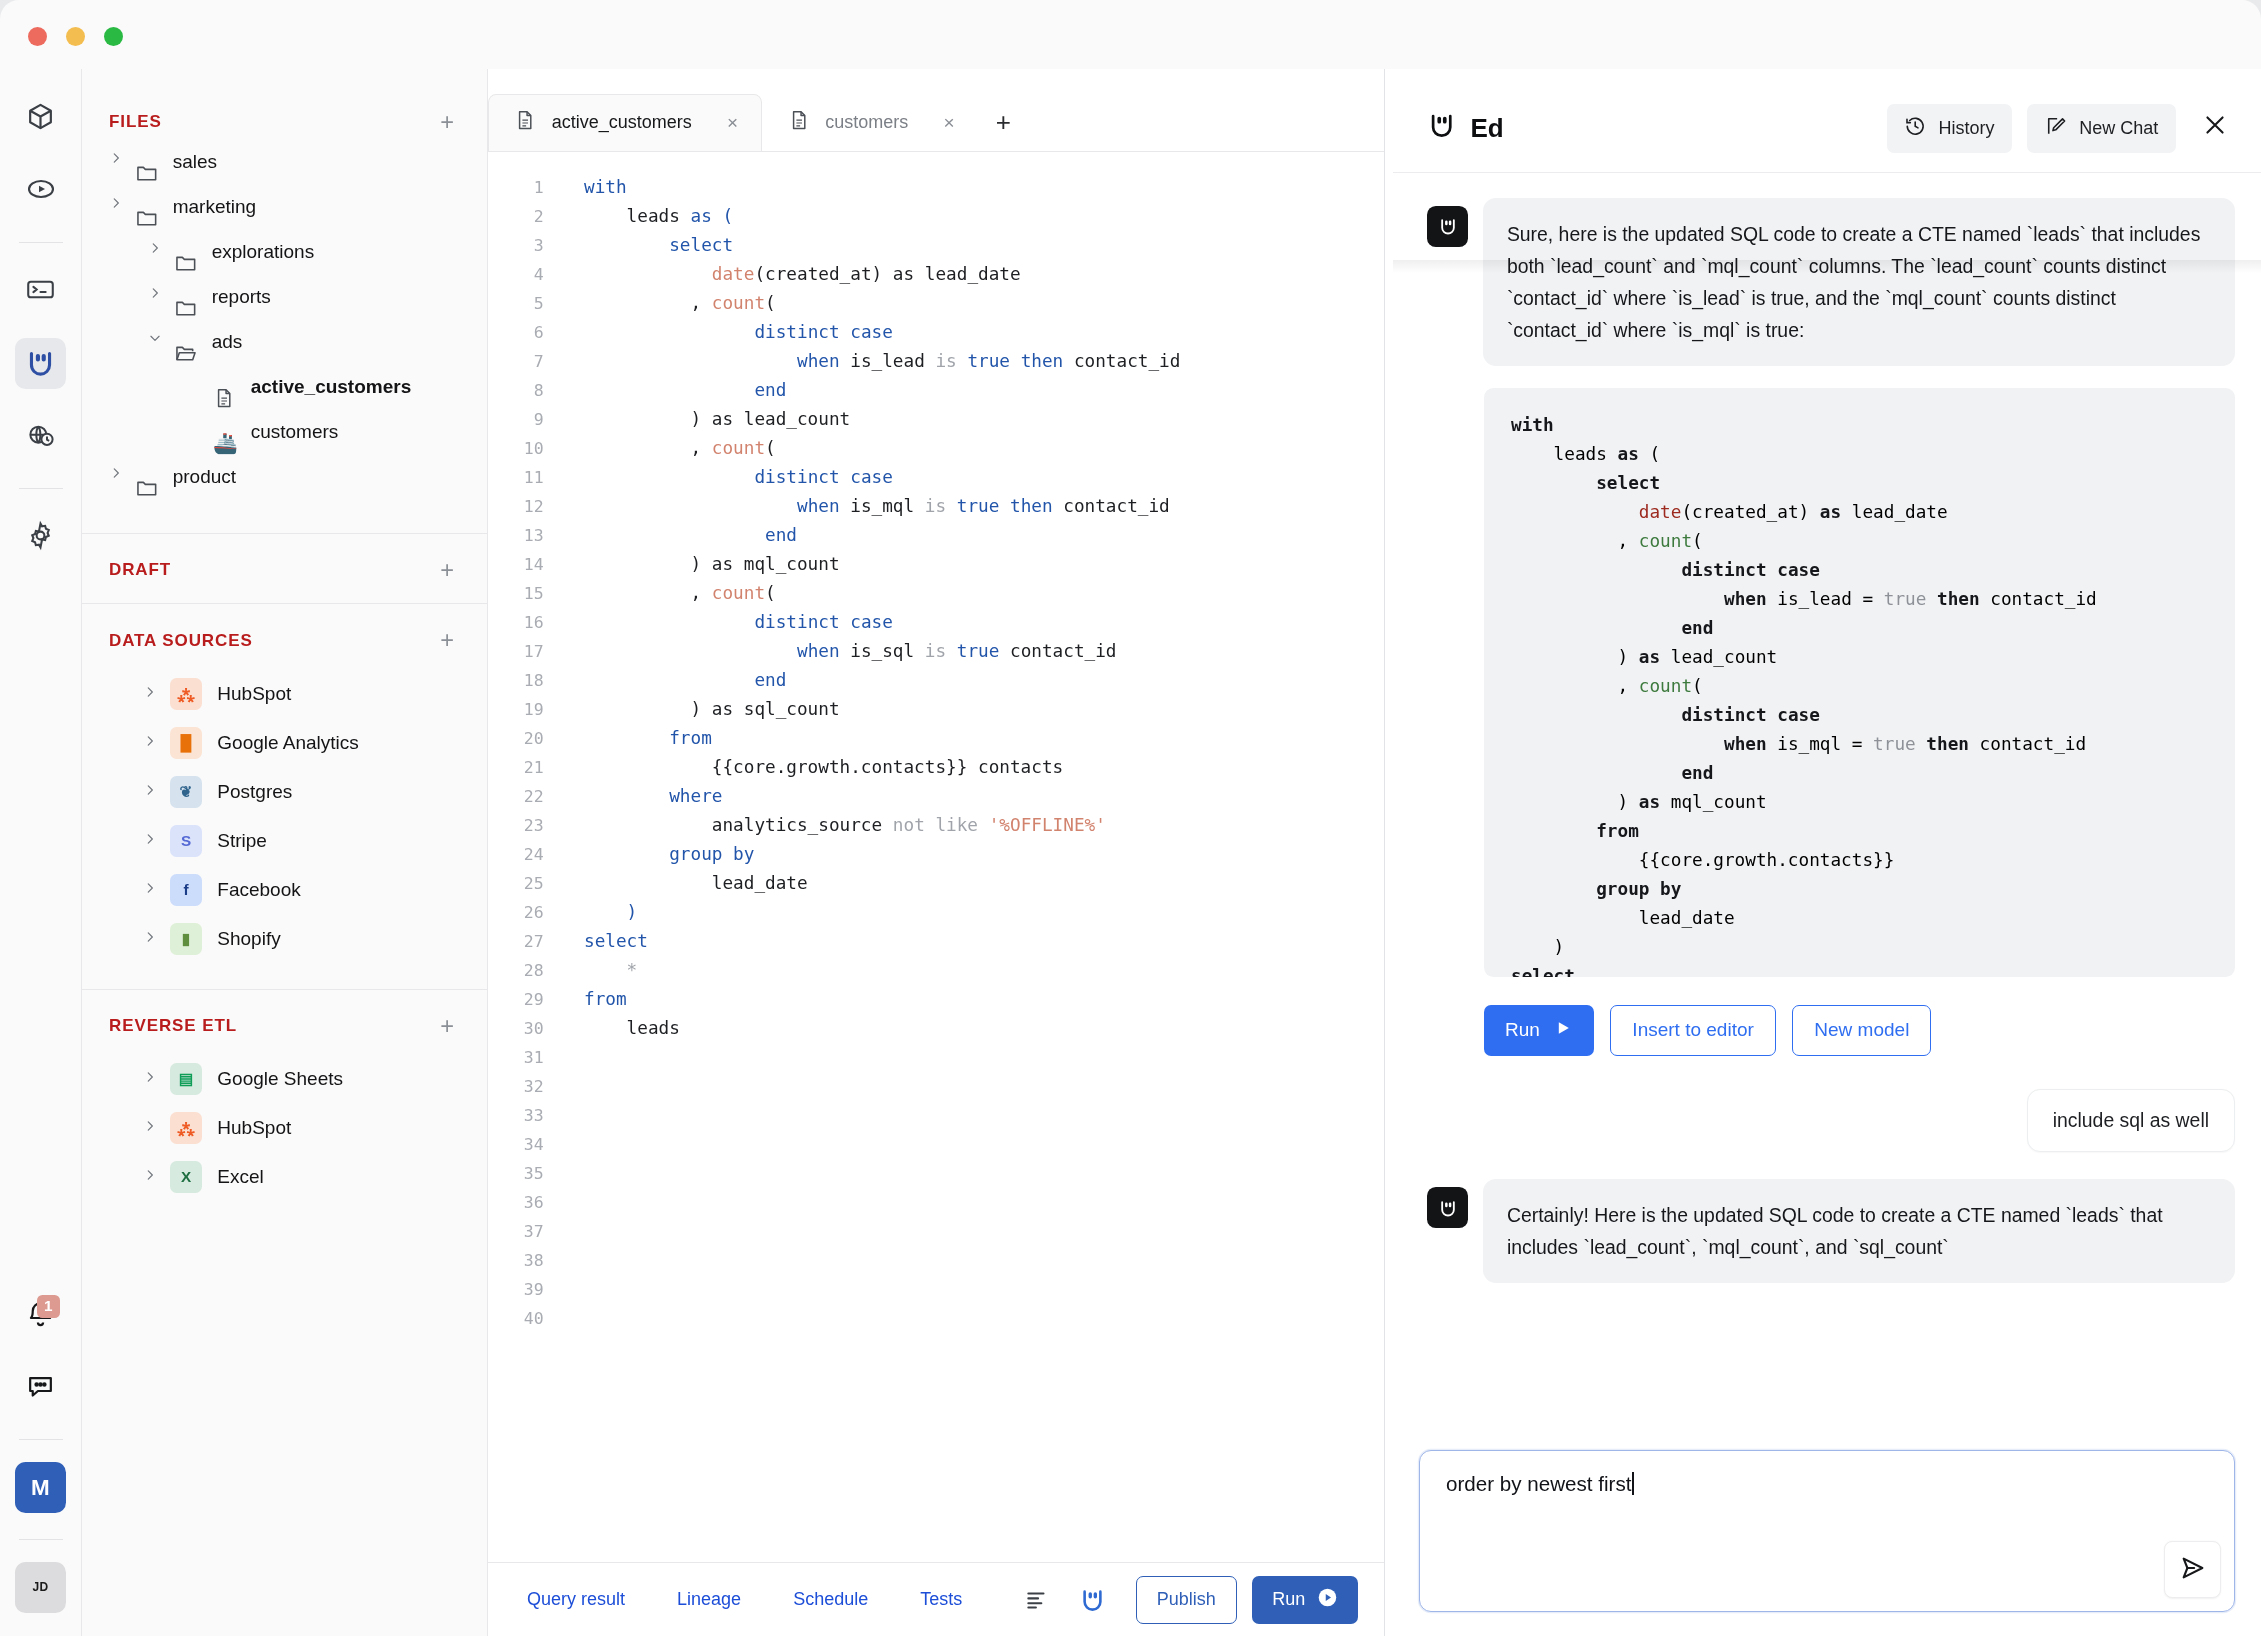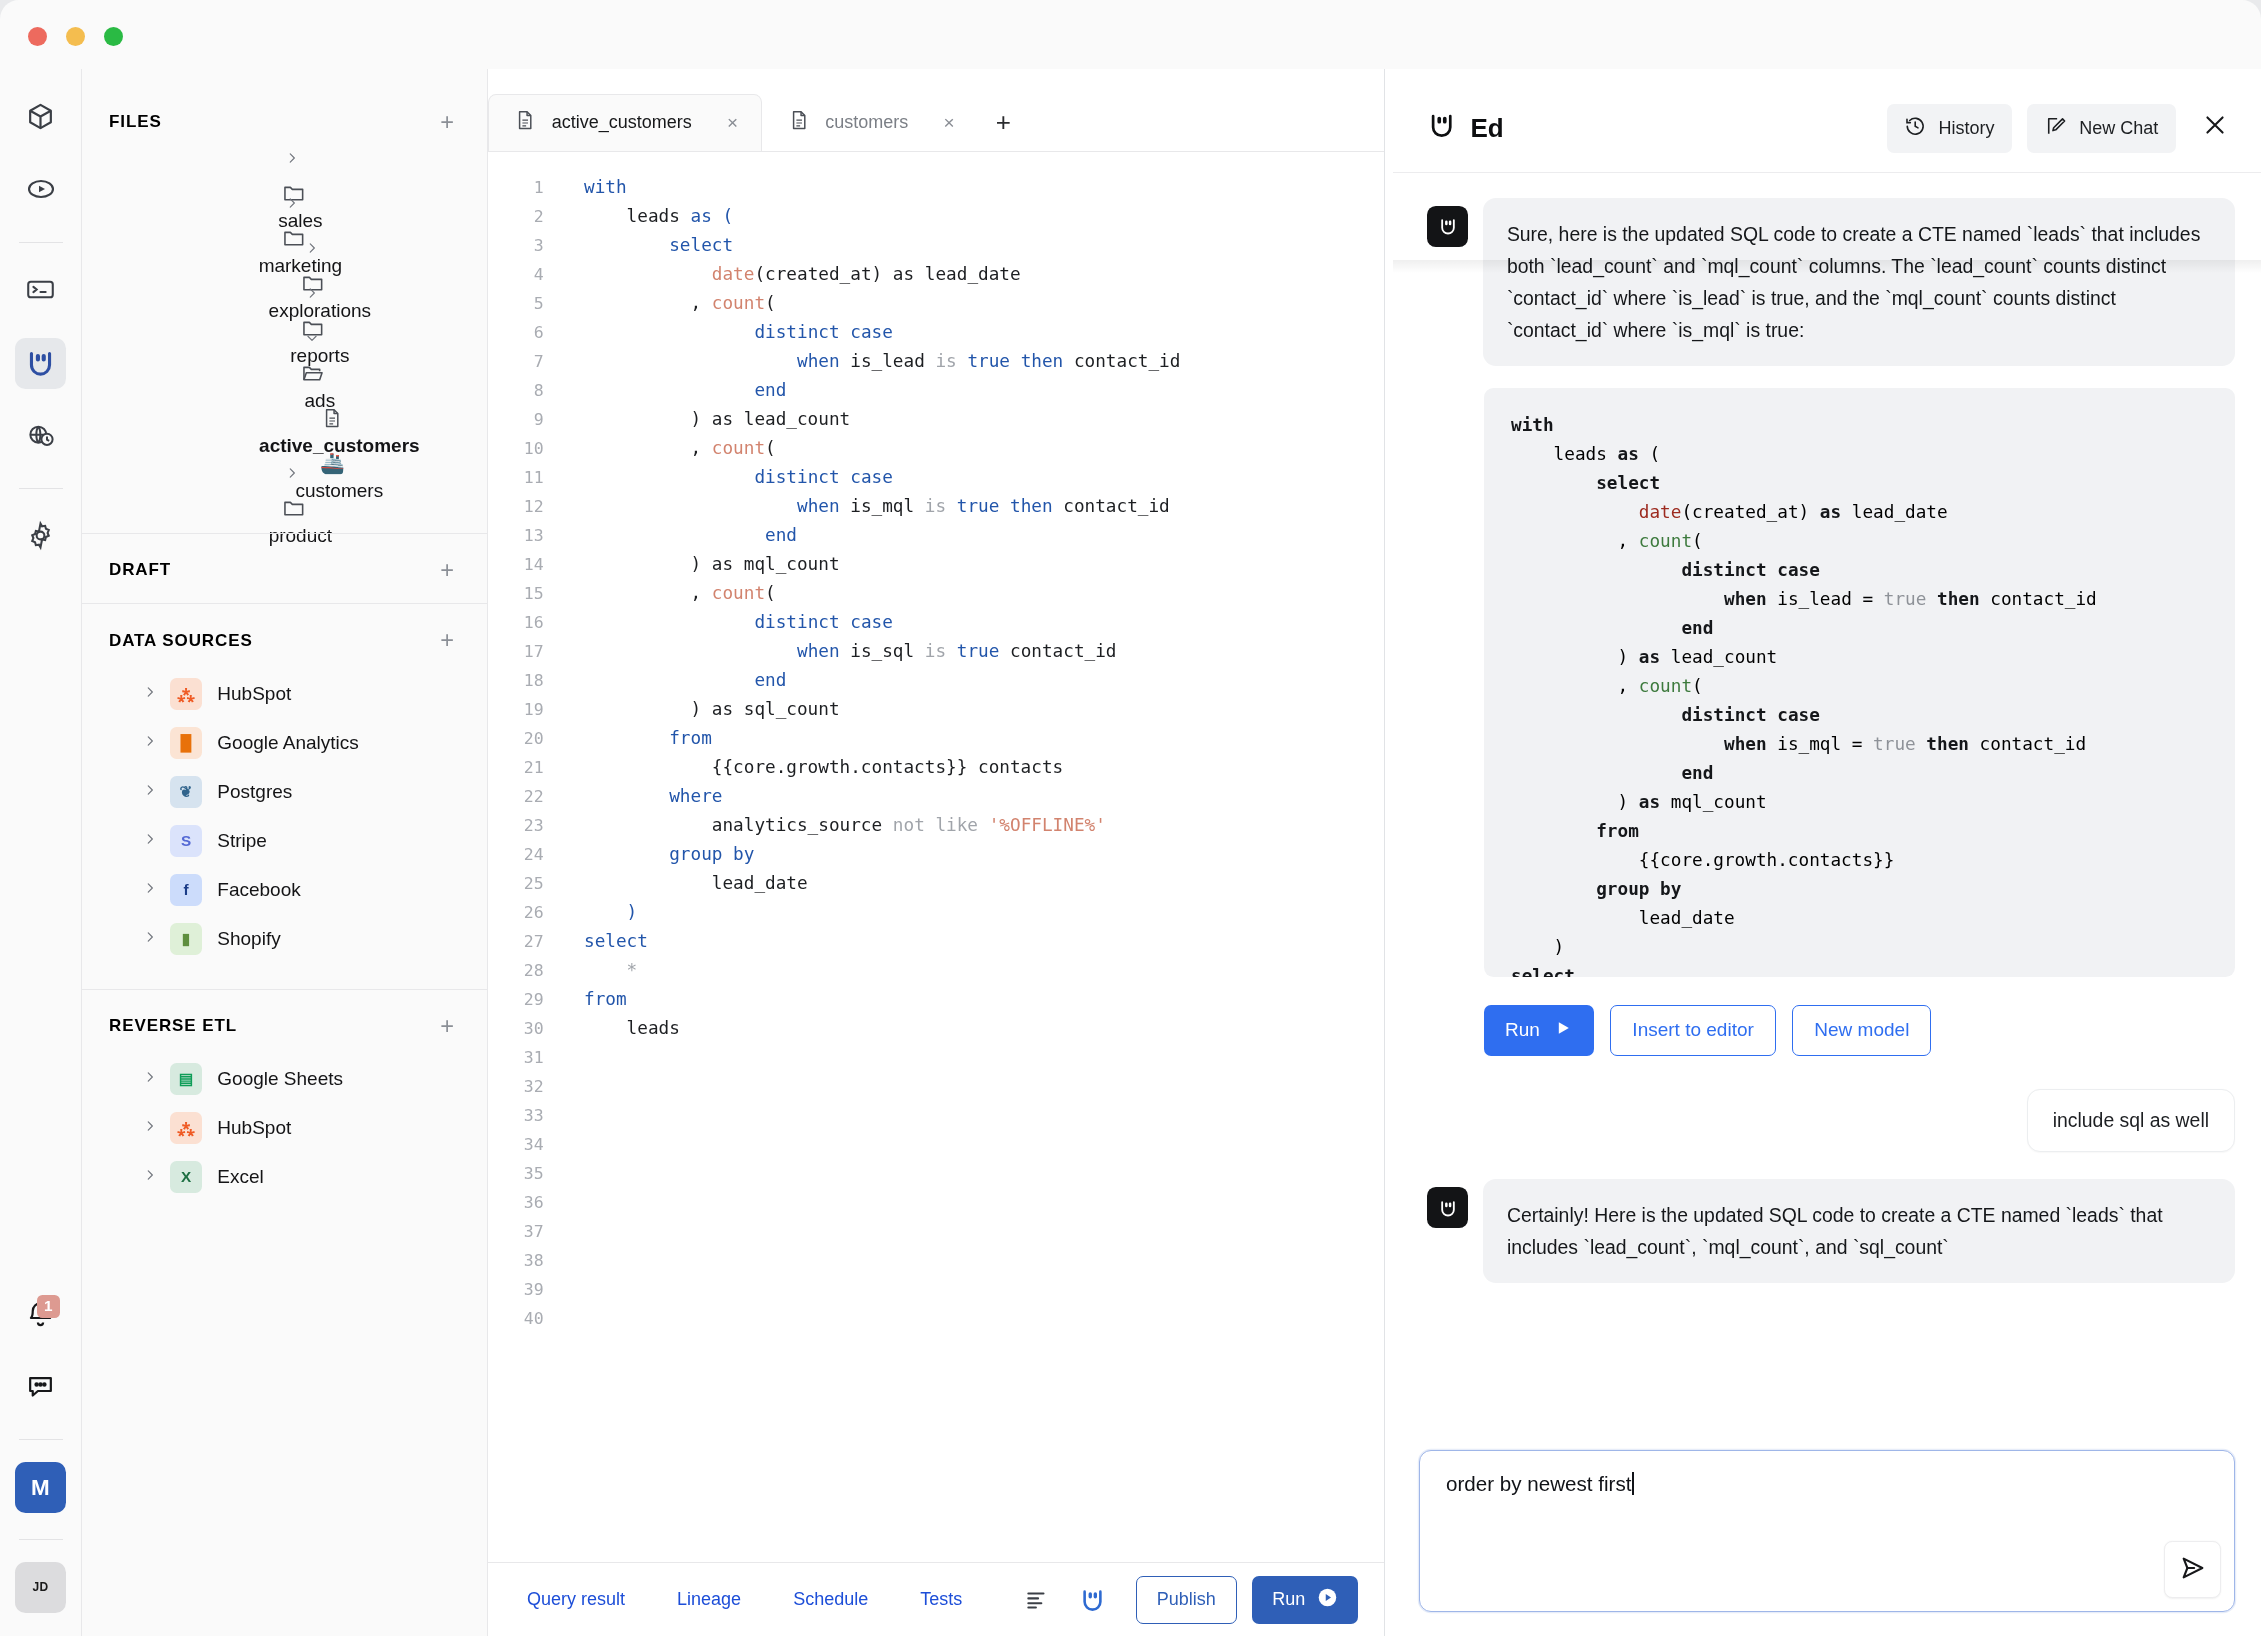--- a/index.html
+++ b/index.html
@@ -67,27 +67,27 @@
     width: 406px; flex: 0 0 406px; background: #fafafa;
     border-right: 0.6px solid #e8e8ea;
     padding-top: 69px; display: flex; flex-direction: column;
     overflow: hidden;
   }
   .sec-head {
     display: flex; align-items: center; justify-content: space-between;
     padding: 25px 29.4px 16.5px 27px;
   }
   .sec-title {
-    font-size: 17px; font-weight: 700; letter-spacing: 0.9px; color: #000000;
+    font-size: 17px; font-weight: 700; letter-spacing: 0.9px; color: #b91c1c;
   }
   .plus { font-size: 23.6px; color: #8b8f96; line-height: 1; padding: 0 3.5px; }
   .tree { padding: 0 0 17.7px 0; }
   .row {
-    display: flex; align-items: center; height: 45px; padding-left: 27px;
-    font-size: 19px; color: #141416; flex-direction: column;
+    display: flex; height: 45px; padding-left: 27px;
+    font-size: 19px; color: #141416;
   }
   .row .chev { width: 26px; flex: 0 0 26px; color: #70747c; font-size: 15.3px; }
   .row .fico { width: 33px; flex: 0 0 33px; display: flex; align-items: center; }
   .row .lbl { margin-left: 4.7px; }
   .row.depth1 { padding-left: 27px; }
   .row.depth2 { padding-left: 66px; }
   .row.depth3 { padding-left: 105px; }
   .row.file-active .lbl { font-weight: 700; }
   .divider { height: 0.6px; background: #e8e8ea; margin: 4.7px 0 0; }
   .src-row { display: flex; align-items: center; height: 49px; padding-left: 61px; font-size: 19px; color: #141416; }

